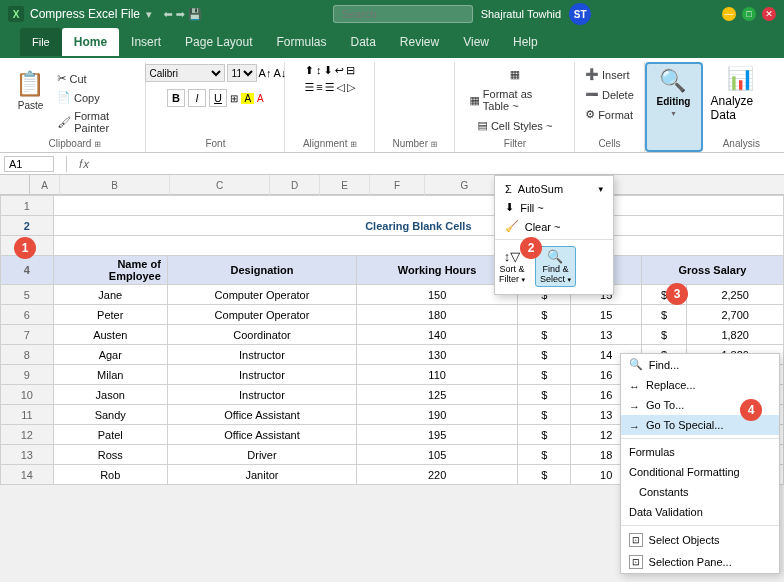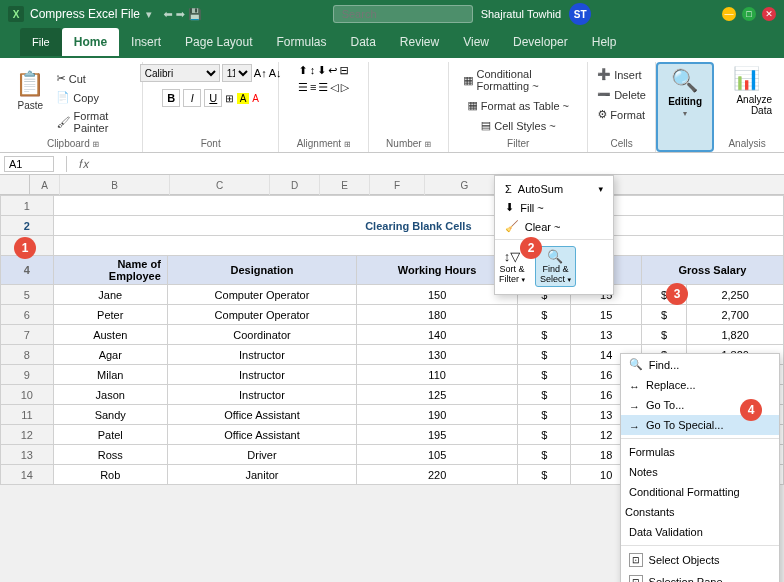--- a/index.html
+++ b/index.html
@@ -223,21 +223,20 @@
 
 <div class="tab-row">
   <div class="tab" style="color:white;background:#1a5c36;font-size:11px;">File</div>
   <div class="tab active">Home</div>
   <div class="tab">Insert</div>
   <div class="tab">Page Layout</div>
   <div class="tab">Formulas</div>
   <div class="tab">Data</div>
   <div class="tab">Review</div>
   <div class="tab">View</div>
-  <div class="tab">Developer</div>
   <div class="tab">Help</div>
 </div>
 
 <div class="ribbon-content">
 
   <div class="ribbon-group" style="min-width:70px;">
     <div class="ribbon-buttons" style="align-items:flex-start;padding-top:4px;">
       <div class="ribbon-btn" style="flex-direction:column;">
         <span style="font-size:24px;">📋</span>
         <span style="font-size:10px">Paste</span>
@@ -292,21 +291,20 @@
   </div>
 
   <div class="ribbon-group" style="min-width:80px;">
     <div class="ribbon-group-label">Number <span style="font-size:8px">⊞</span></div>
   </div>
 
   <div class="ribbon-group" style="min-width:120px;">
     <div class="ribbon-buttons" style="flex-direction:column;padding-top:4px;gap:3px;">
       <div class="ribbon-mini-btn">
         <span>▦</span>
-        <span>Conditional Formatting ~</span>
       </div>
       <div class="ribbon-mini-btn">
         <span>▦</span>
         <span>Format as Table ~</span>
       </div>
       <div class="ribbon-mini-btn">
         <span>▤</span>
         <span>Cell Styles ~</span>
       </div>
     </div>
@@ -327,21 +325,21 @@
       <span style="font-size:22px;">🔍</span>
       <span style="font-size:10px;font-weight:600">Editing</span>
       <span style="font-size:8px;color:#666">▾</span>
     </div>
     <div class="ribbon-group-label"></div>
   </div>
 
   <div class="ribbon-group" style="min-width:55px;">
     <div class="ribbon-buttons" style="flex-direction:column;align-items:center;padding-top:4px;">
       <span style="font-size:22px;">📊</span>
-      <span style="font-size:10px;text-align:right">Analyze
+      <span style="font-size:12px;text-align:left">Analyze
 Data</span>
     </div>
     <div class="ribbon-group-label">Analysis</div>
   </div>
 </div>
 
 <div class="formula-bar">
   <input class="cell-ref" value="A1" style="">
   <div class="formula-bar-divider"></div>
   <span style="font-size:12px;color:#666;cursor:pointer">𝑓𝑥</span>
@@ -542,26 +540,23 @@
     </div>
     <div style="padding:4px 8px;font-size:11px;display:flex;align-items:center;gap:6px;cursor:pointer;background:#d0e8f8;">
       <span style="font-size:11px;">→</span>
       <span>Go To Special...</span>
     </div>
     <div style="height:1px;background:#e0e0e0;margin:3px 0;"></div>
     <div style="padding:4px 8px;font-size:11px;cursor:pointer;">
       <span>Formulas</span>
     </div>
     <div style="padding:4px 8px;font-size:11px;cursor:pointer;">
-      <span>Notes</span>
-    </div>
-    <div style="padding:4px 8px;font-size:11px;cursor:pointer;">
       <span>Conditional Formatting</span>
     </div>
-    <div style="padding:4px 4px;font-size:11px;cursor:pointer;">
+    <div style="padding:4px 18px;font-size:11px;cursor:pointer;">
       <span>Constants</span>
     </div>
     <div style="padding:4px 8px;font-size:11px;cursor:pointer;">
       <span>Data Validation</span>
     </div>
     <div style="height:1px;background:#e0e0e0;margin:3px 0;"></div>
     <div style="padding:4px 8px;font-size:11px;display:flex;align-items:center;gap:6px;cursor:pointer;">
       <span style="font-size:9px;border:1px solid #999;padding:1px 2px;">⊡</span>
       <span>Select Objects</span>
     </div>

